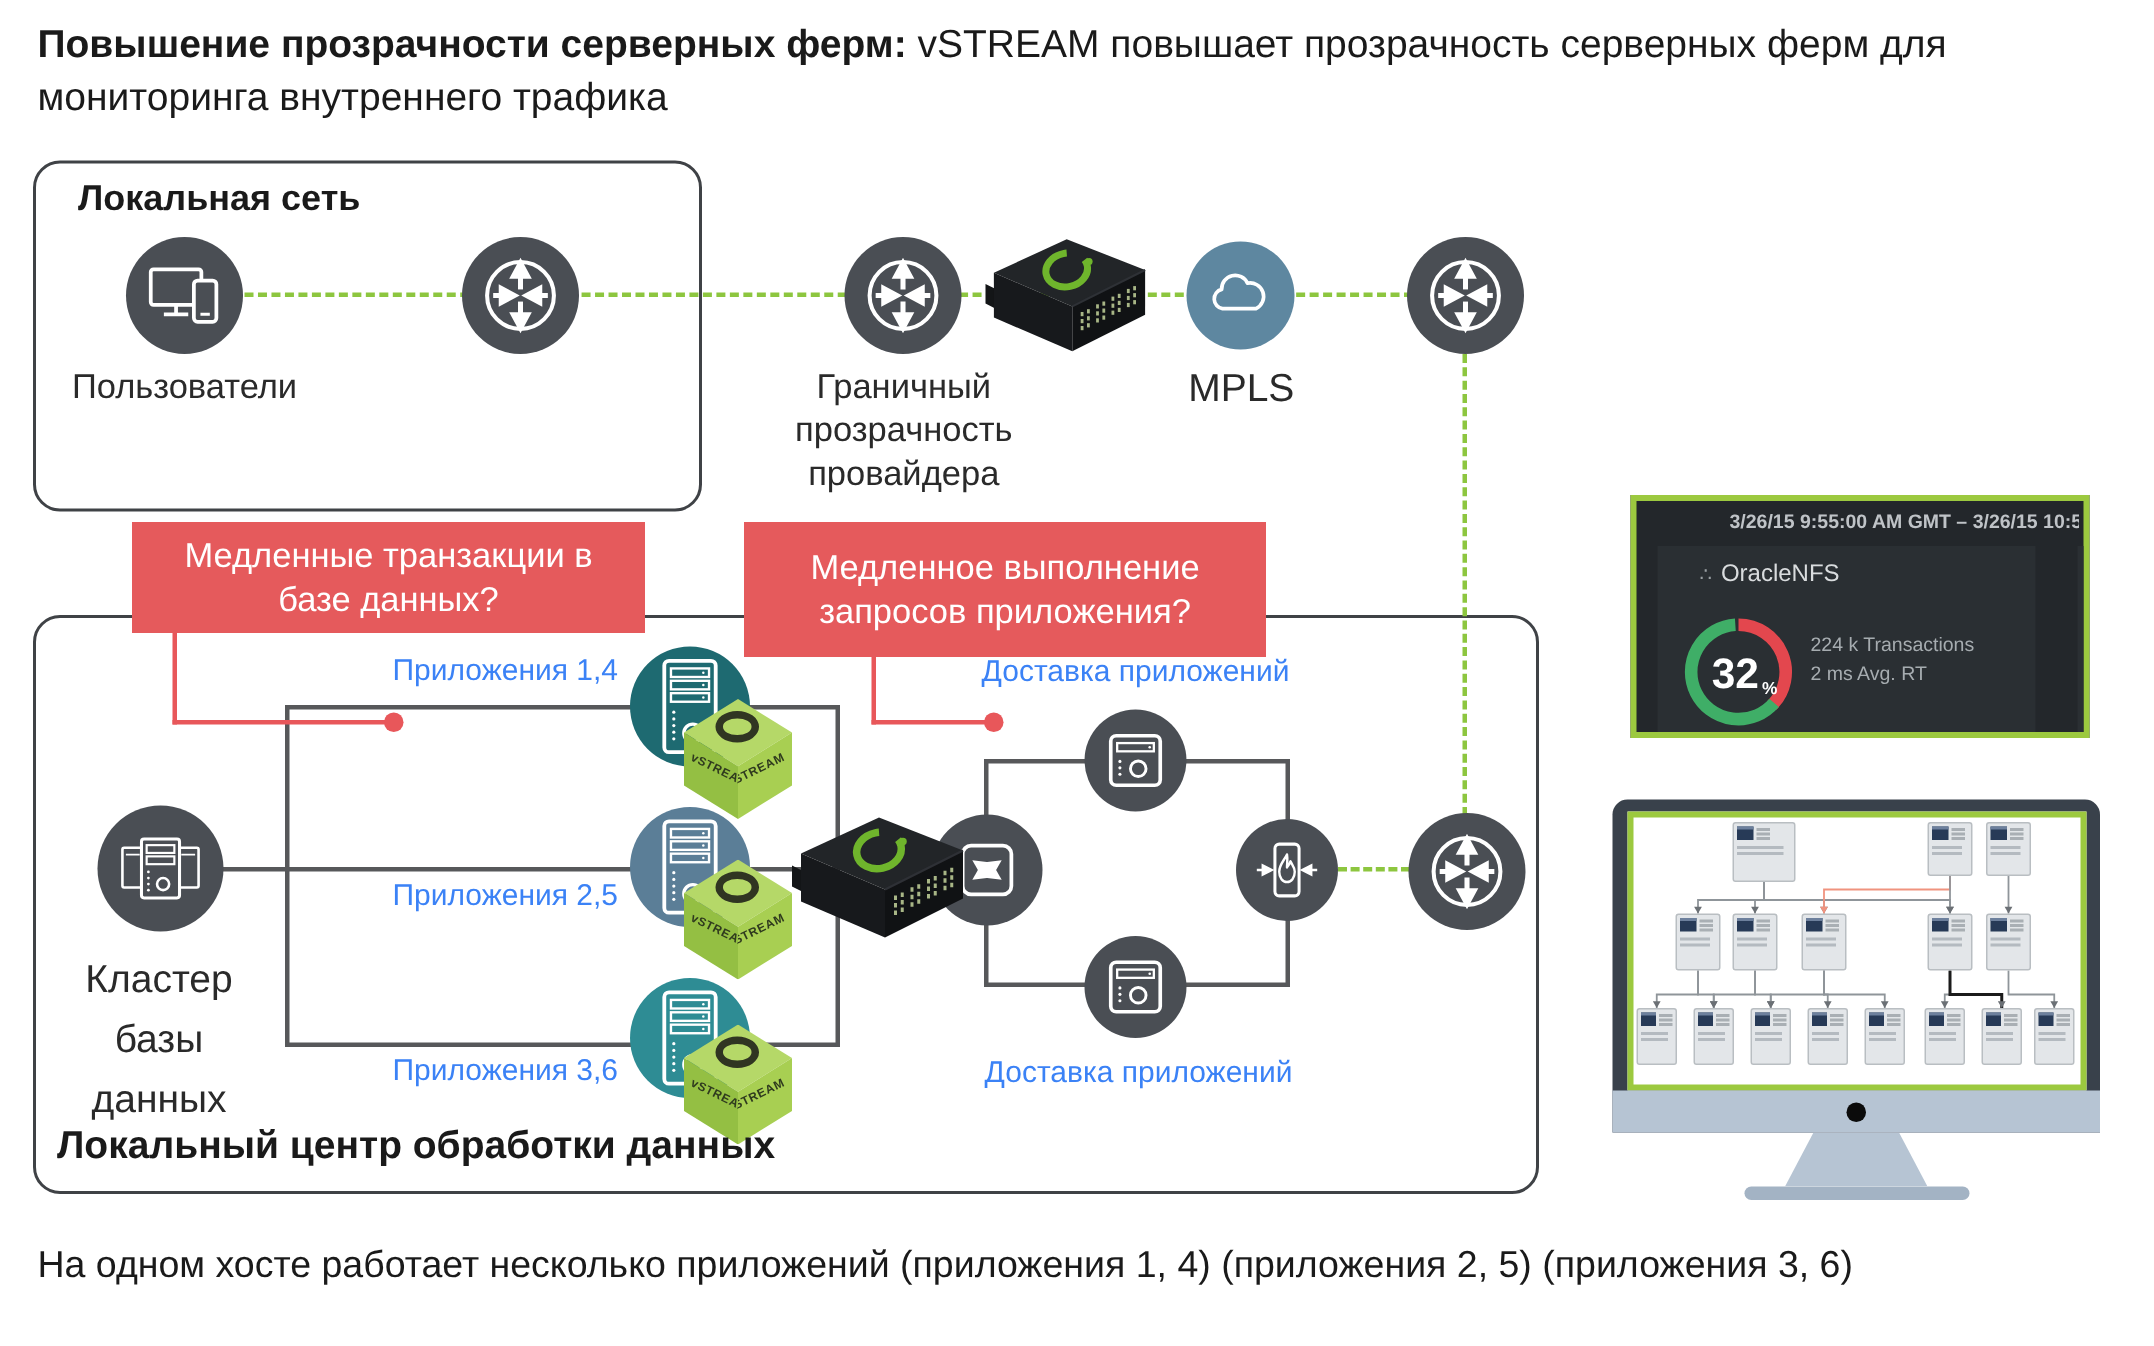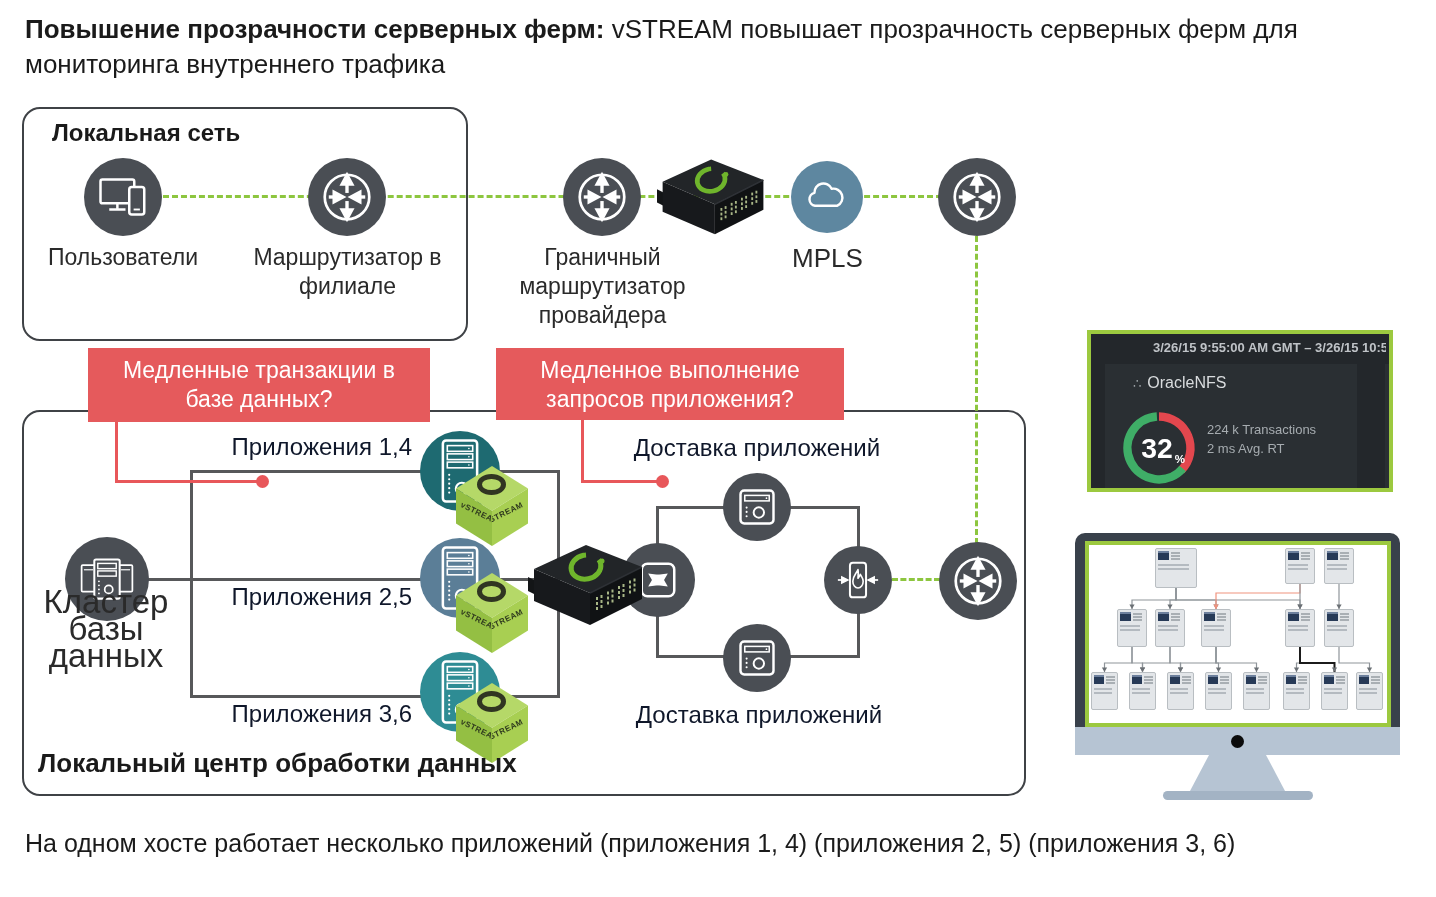--- a/index.html
+++ b/index.html
@@ -22,21 +22,21 @@
 
   .circle{position:absolute;border-radius:50%;display:flex;align-items:center;justify-content:center;z-index:4;}
   .c78{width:78px;height:78px;}
   .c84{width:84px;height:84px;}
   .c80{width:80px;height:80px;}
   .c74{width:74px;height:74px;}
   .c72{width:72px;height:72px;}
   .c68{width:68px;height:68px;}
   .gray{background:#4a4e54;}
   .label{position:absolute;font-size:23px;line-height:29px;text-align:center;color:#2a2a2a;z-index:5;}
-  .label24{position:absolute;font-size:24px;line-height:28px;color:#0f172a;z-index:5;}
+  .label24{position:absolute;font-size:20px;line-height:28px;color:#3b82f6;z-index:5;}
 
   .callout{position:absolute;background:#e55a5c;color:#fff;font-size:23px;line-height:29px;display:flex;align-items:center;justify-content:center;text-align:center;box-sizing:border-box;padding:6px 10px;z-index:6;}
 
   .appliance{position:absolute;z-index:5;}
 
   
   .cube{position:absolute;width:72px;height:80px;z-index:5;}
   .cube .face{position:absolute;inset:0;}
   .cube .ftop{clip-path:polygon(50% 0,100% 28%,50% 56%,0 28%);background:#b5d868;}
   .cube .fleft{clip-path:polygon(0 28%,50% 56%,50% 100%,0 72%);background:#94bf43;}
@@ -125,21 +125,20 @@
         <line x1="40" y1="46" x2="40" y2="60"></line>
           <polygon points="33,59 47,59 40,72"></polygon>
         <line x1="13" y1="40" x2="22" y2="40"></line>
           <polygon points="21,33 21,47 34,40"></polygon>
         <line x1="67" y1="40" x2="58" y2="40"></line>
           <polygon points="59,33 59,47 46,40"></polygon>
       </g>
     </svg>
   </div>
   <div class="label" style="left:20px;top:243px;width:206px;">Пользователи</div>
-  <div class="label" style="left:240px;top:243px;width:215px;">Маршрутизатор в филиале</div>
 
   <div class="circle c78 gray" style="left:563px;top:158px;">
     <svg width="54" height="54" viewBox="0 0 80 80">
       <circle cx="40" cy="40" r="33" fill="none" stroke="#fff" stroke-width="4"></circle>
       <g stroke="#fff" stroke-width="5" fill="#fff">
         <line x1="40" y1="34" x2="40" y2="20"></line>
           <polygon points="33,21 47,21 40,8"></polygon>
         <line x1="40" y1="46" x2="40" y2="60"></line>
           <polygon points="33,59 47,59 40,72"></polygon>
         <line x1="13" y1="40" x2="22" y2="40"></line>
@@ -204,27 +203,27 @@
           <polygon points="33,21 47,21 40,8"></polygon>
         <line x1="40" y1="46" x2="40" y2="60"></line>
           <polygon points="33,59 47,59 40,72"></polygon>
         <line x1="13" y1="40" x2="22" y2="40"></line>
           <polygon points="21,33 21,47 34,40"></polygon>
         <line x1="67" y1="40" x2="58" y2="40"></line>
           <polygon points="59,33 59,47 46,40"></polygon>
       </g>
     </svg>
   </div>
-  <div class="label" style="left:495px;top:243px;width:215px;">Граничный маршрутизатор провайдера</div>
+  <div class="label" style="left:495px;top:243px;width:215px;">Граничный прозрачность провайдера</div>
   <div class="label" style="left:780px;top:244px;width:95px;font-size:26px;">MPLS</div>
 
   <div class="callout" style="left:88px;top:348px;width:342px;height:74px;">
       <span>Медленные транзакции в базе данных?</span>
     </div>
-  <div class="callout" style="left:496px;top:348px;width:348px;height:72px;align-items:flex-end;">
+  <div class="callout" style="left:496px;top:348px;width:348px;height:90px;">
       <span>Медленное выполнение запросов приложения?</span>
     </div>
 
   <div class="circle c84 gray" style="left:65px;top:537px;">
     <svg width="60" height="52" viewBox="0 0 104 88">
       <g stroke="#fff" fill="#4a4e54">
         <rect x="8" y="20" width="24" height="46" rx="2" stroke-width="3"></rect>
         <rect x="72" y="20" width="24" height="46" rx="2" stroke-width="3"></rect>
         <line x1="12" y1="28" x2="28" y2="28" stroke-width="2"></line>
         <line x1="76" y1="28" x2="92" y2="28" stroke-width="2"></line>
@@ -234,21 +233,21 @@
       </g>
       <g fill="#fff">
         <circle cx="38" cy="48" r="1.6"></circle>
           <circle cx="38" cy="55" r="1.6"></circle>
           <circle cx="38" cy="62" r="1.6"></circle>
           <circle cx="38" cy="69" r="1.6"></circle>
       </g>
       <circle cx="55" cy="62" r="7" fill="none" stroke="#fff" stroke-width="3"></circle>
     </svg>
   </div>
-  <div class="label" style="left:30px;top:588px;width:152px;font-size:33px;line-height:27px;">Кластер базы данных</div>
+  <div class="label" style="left:30px;top:632px;width:152px;font-size:26px;line-height:40px;">Кластер базы данных</div>
 
   <div class="circle c80" style="left:420px;top:431px;background:#1e6a71;">
     <svg width="44" height="66" viewBox="0 0 68 104">
       <rect x="7" y="4" width="54" height="96" rx="5" fill="none" stroke="#fff" stroke-width="4"></rect>
       <g fill="none" stroke="#fff" stroke-width="2.5">
         <rect x="14" y="12" width="40" height="9"></rect>
           <rect x="14" y="25" width="40" height="9"></rect>
           <rect x="14" y="38" width="40" height="9"></rect>
       </g>
       <g fill="#fff">

